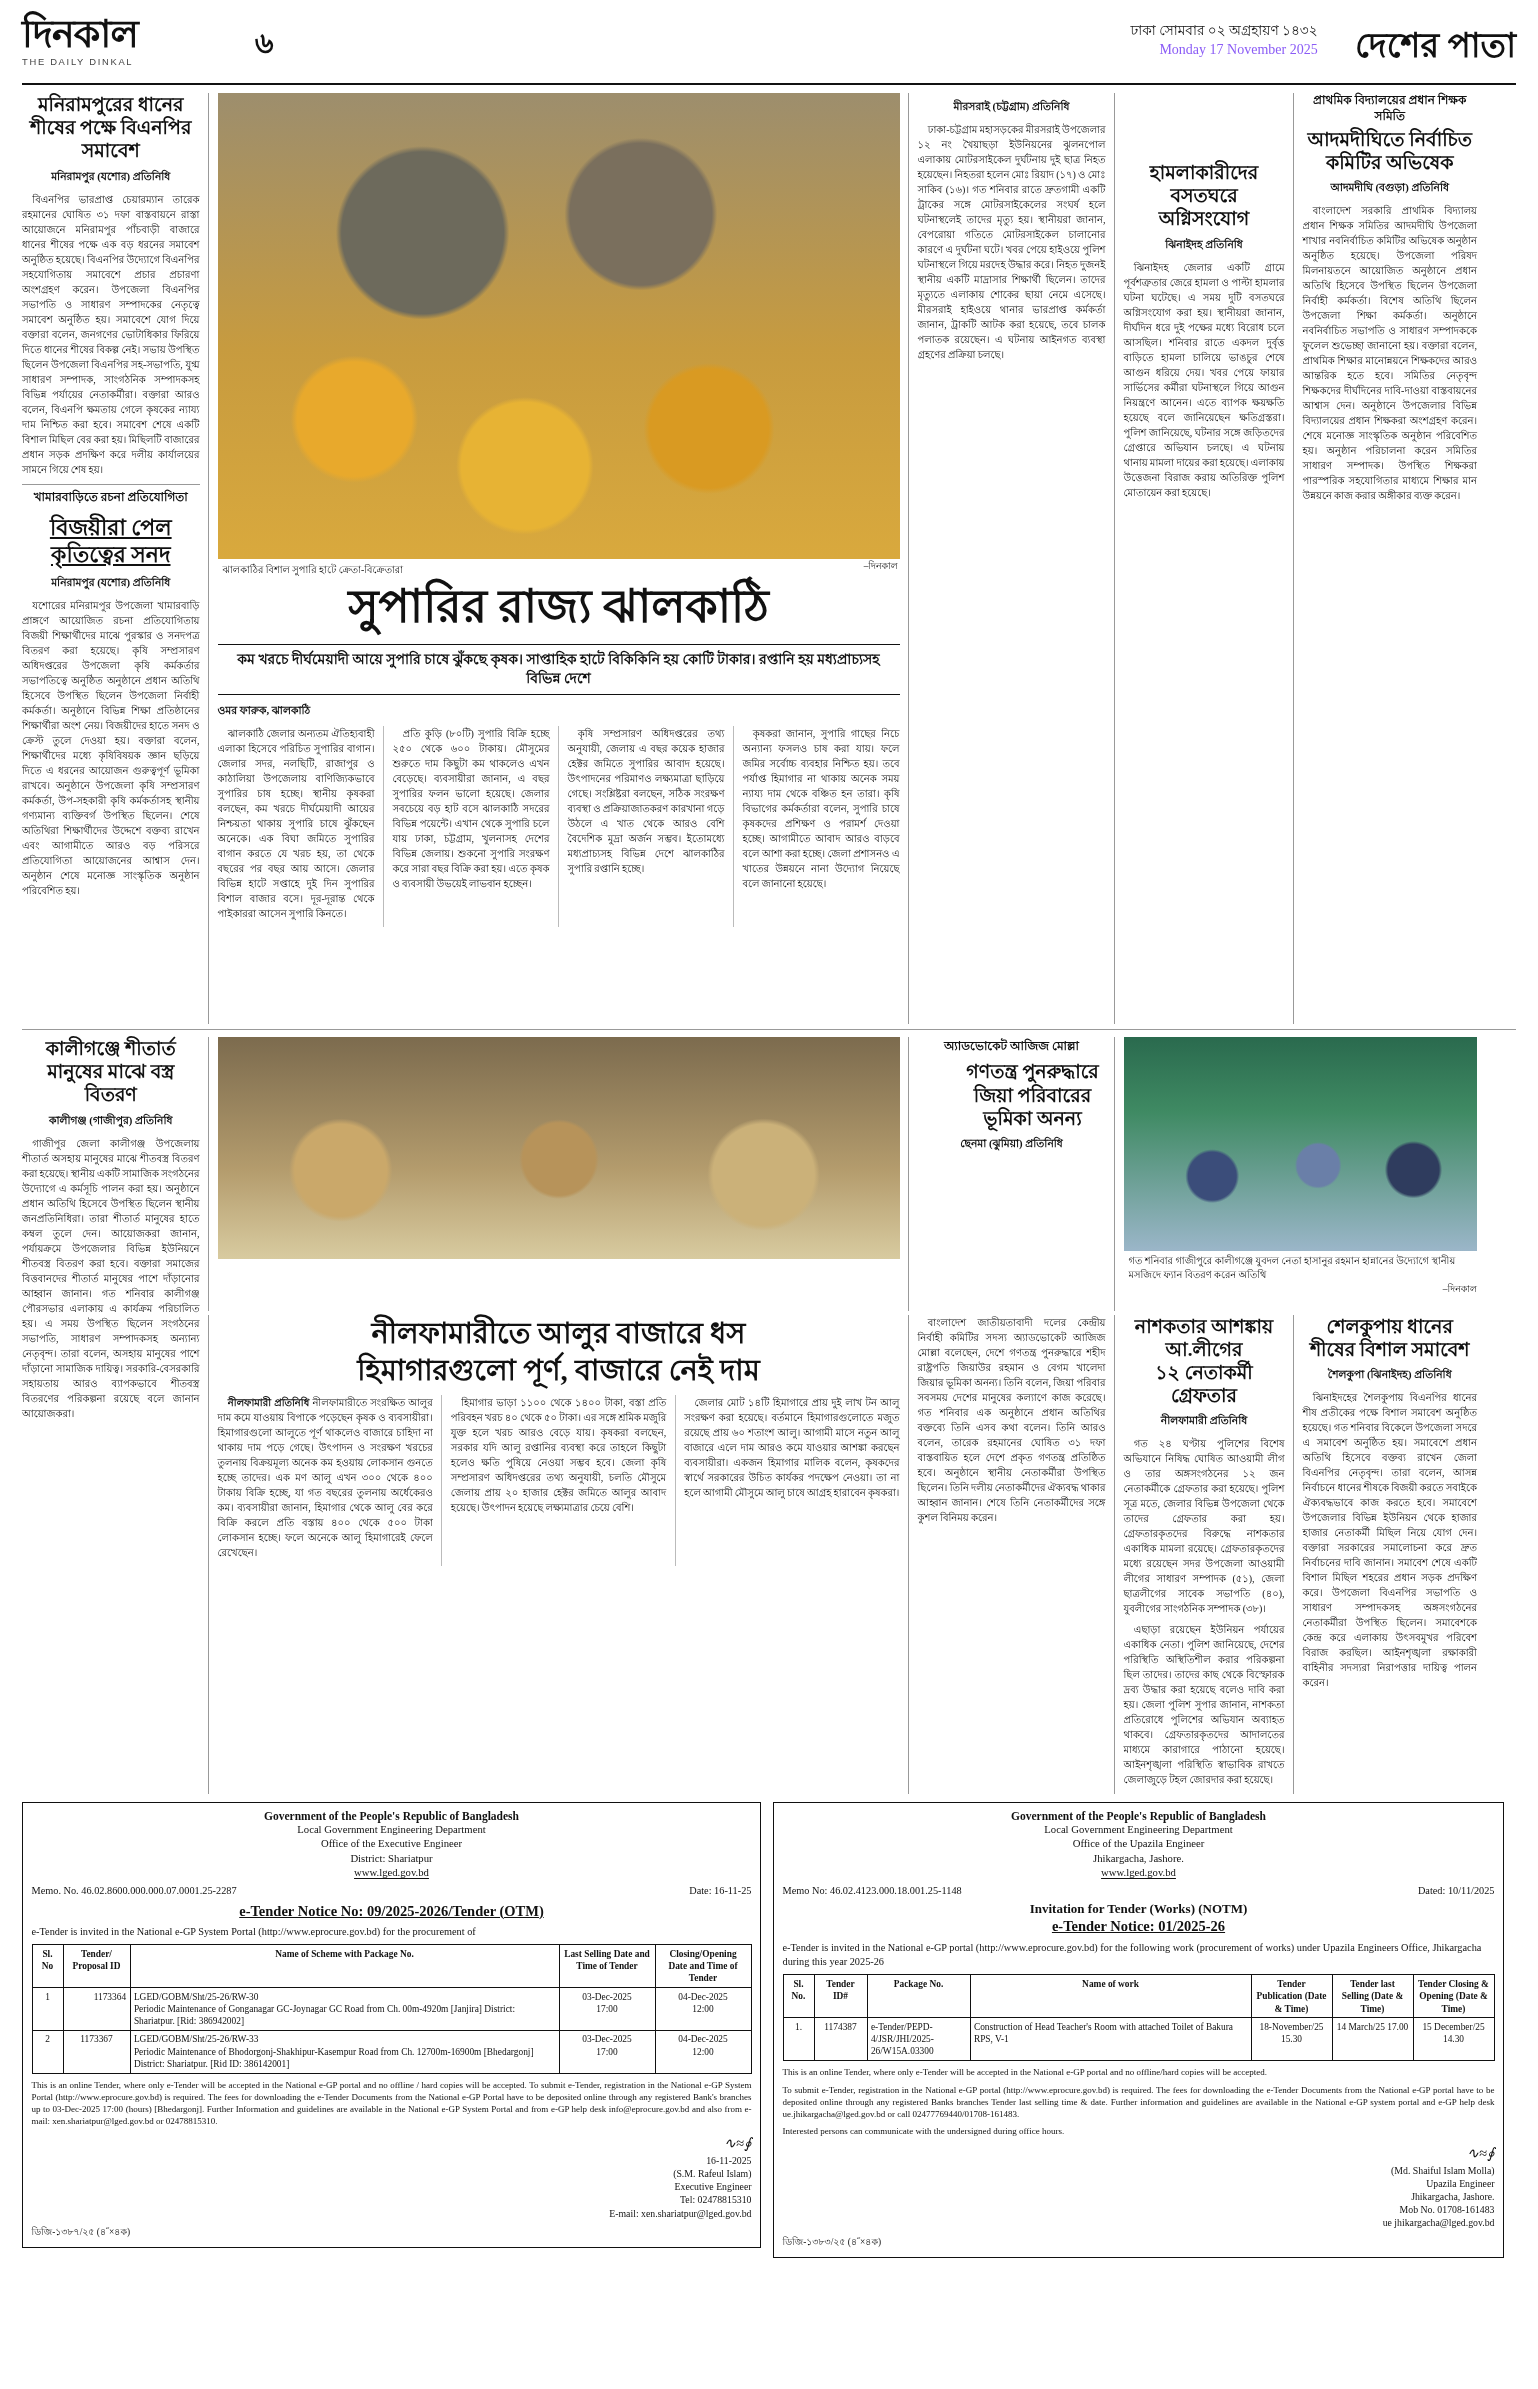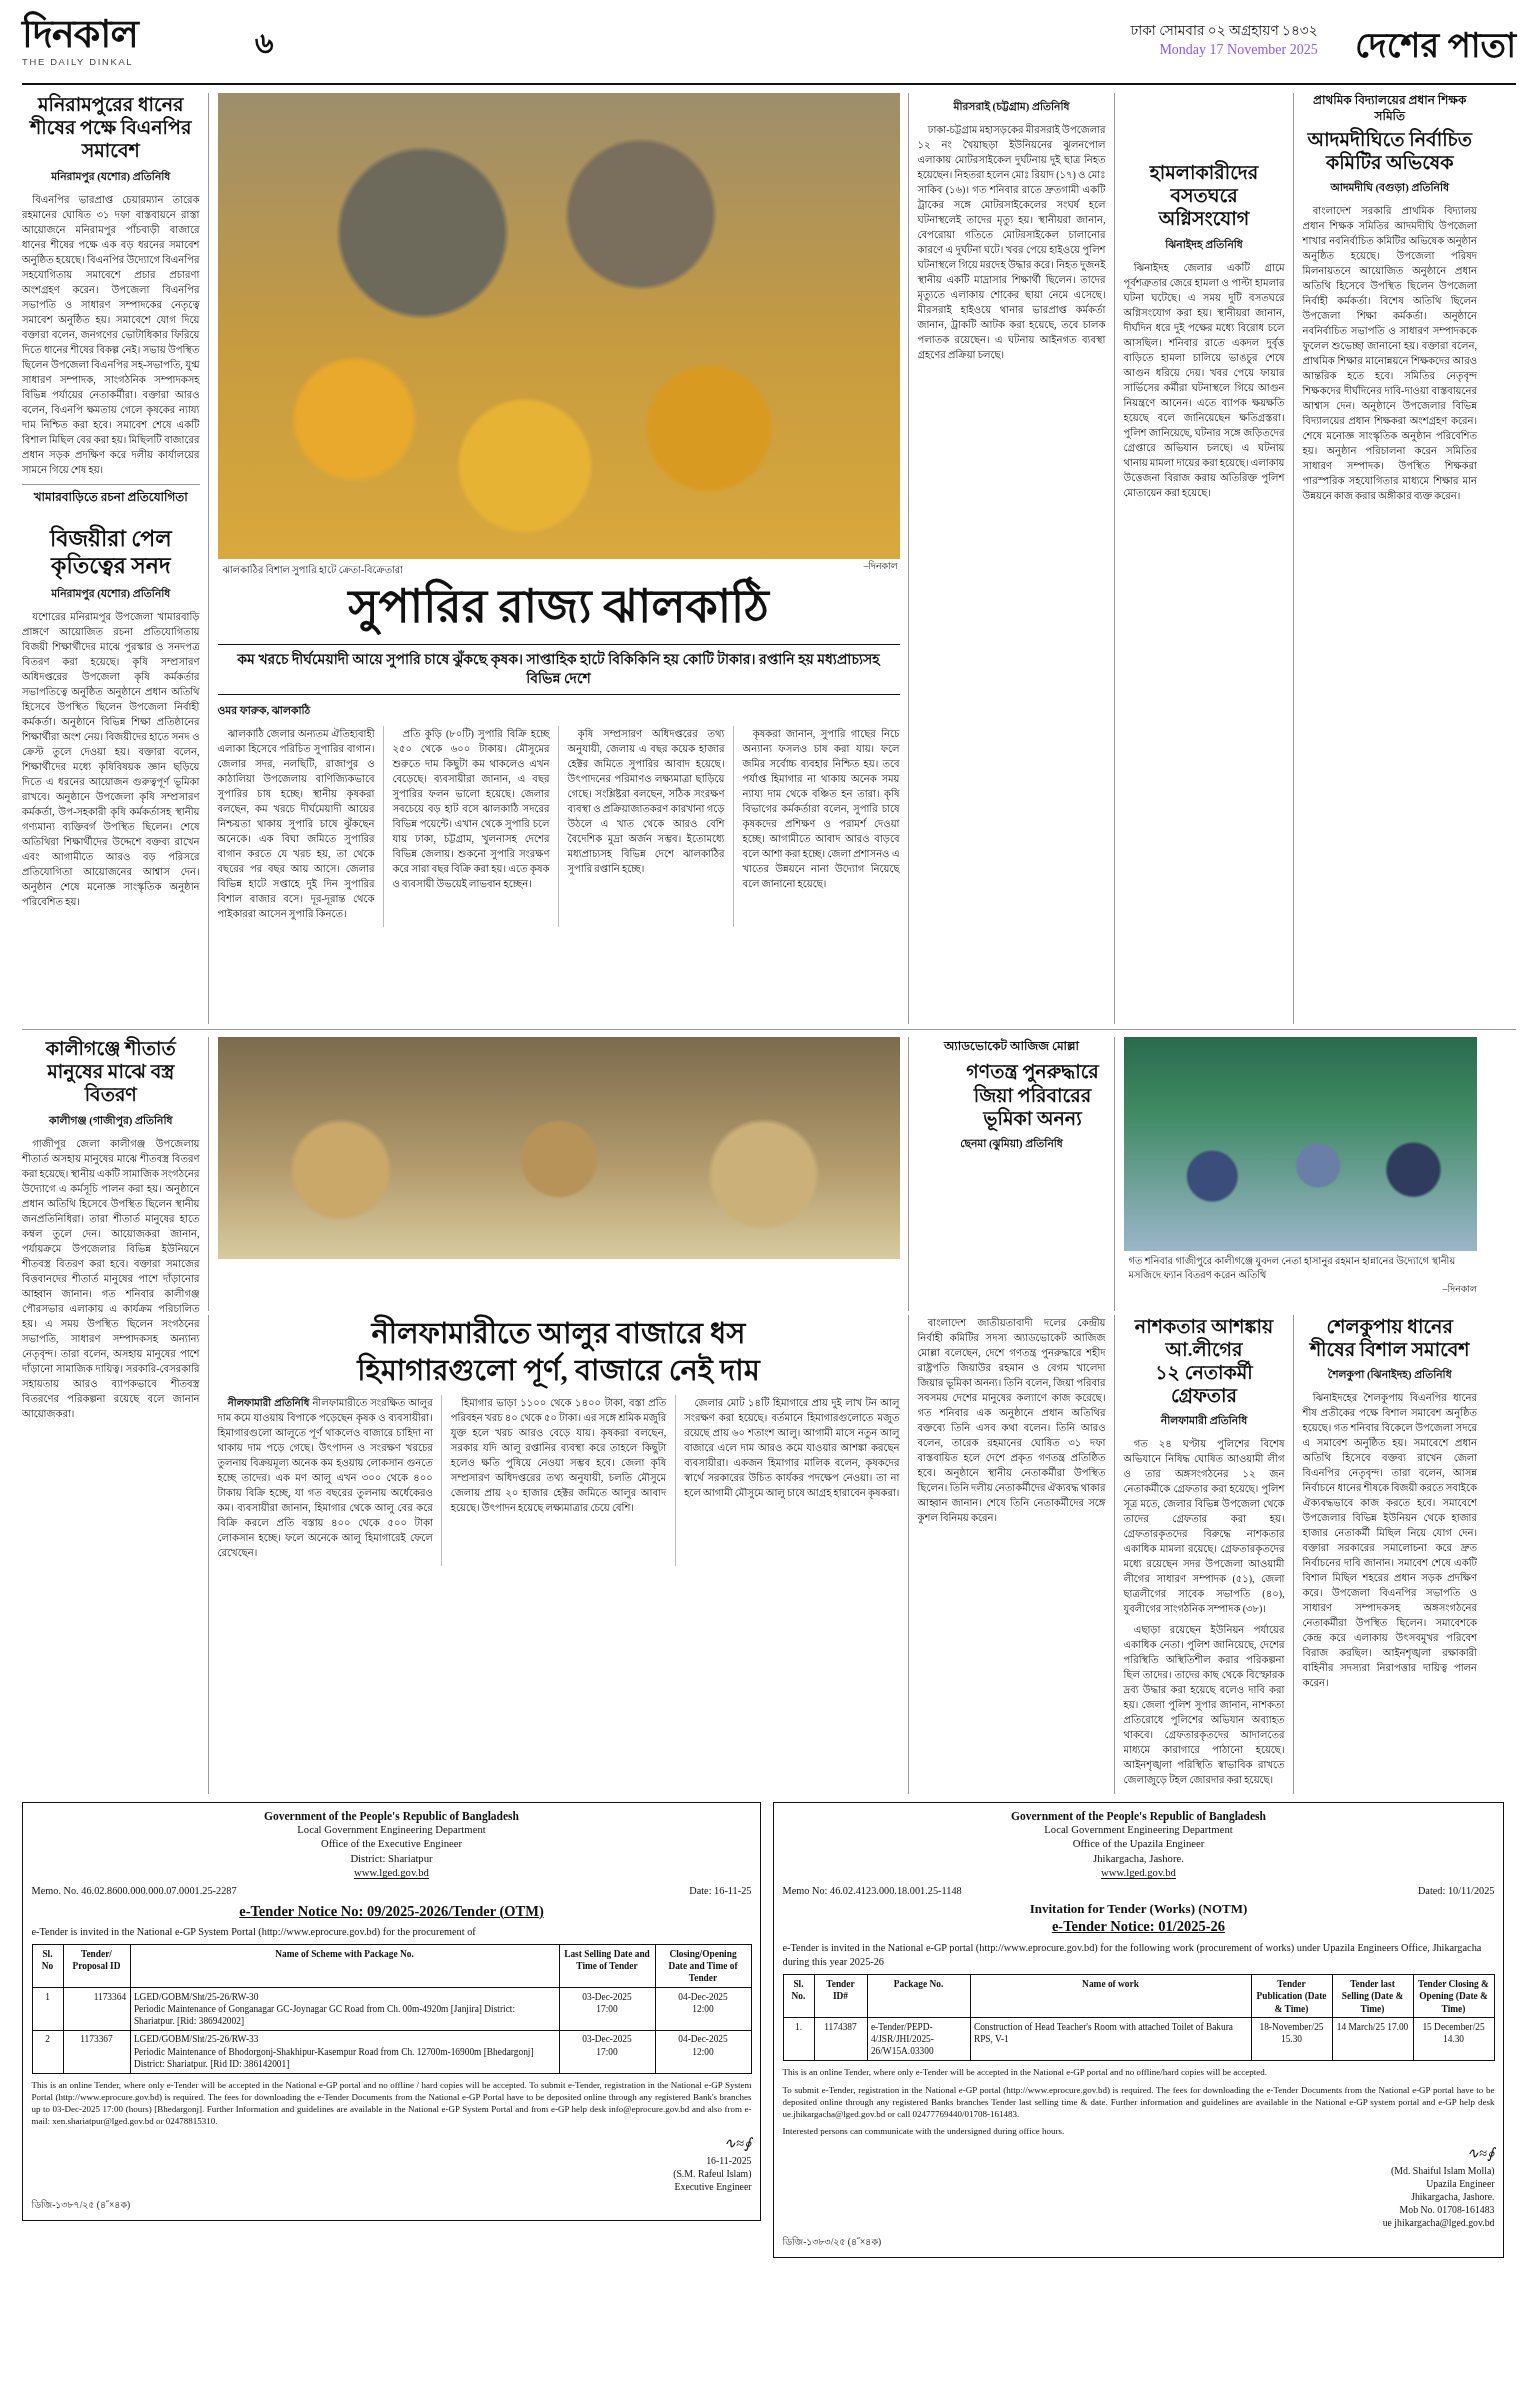--- a/index.html
+++ b/index.html
@@ -96,21 +96,21 @@
   <div style="display:flex; margin-top:8.5px; height:931px;">
 
     <div style="width:186px; padding-right:8.5px;">
       <div class="hl h-sm">মনিরামপুরের ধানের শীষের পক্ষে বিএনপির সমাবেশ</div>
       <div class="byline">মনিরামপুর (যশোর) প্রতিনিধি</div>
       <div class="bodytext">
           <p>বিএনপির ভারপ্রাপ্ত চেয়ারম্যান তারেক রহমানের ঘোষিত ৩১ দফা বাস্তবায়নে রাস্তা আয়োজনে মনিরামপুর পাঁচবাড়ী বাজারে ধানের শীষের পক্ষে এক বড় ধরনের সমাবেশ অনুষ্ঠিত হয়েছে। বিএনপির উদ্যোগে বিএনপির সহযোগিতায় সমাবেশে প্রচার প্রচারণা অংশগ্রহণ করেন। উপজেলা বিএনপির সভাপতি ও সাধারণ সম্পাদকের নেতৃত্বে সমাবেশ অনুষ্ঠিত হয়। সমাবেশে যোগ দিয়ে বক্তারা বলেন, জনগণের ভোটাধিকার ফিরিয়ে দিতে ধানের শীষের বিকল্প নেই। সভায় উপস্থিত ছিলেন উপজেলা বিএনপির সহ-সভাপতি, যুগ্ম সাধারণ সম্পাদক, সাংগঠনিক সম্পাদকসহ বিভিন্ন পর্যায়ের নেতাকর্মীরা। বক্তারা আরও বলেন, বিএনপি ক্ষমতায় গেলে কৃষকের ন্যায্য দাম নিশ্চিত করা হবে। সমাবেশ শেষে একটি বিশাল মিছিল বের করা হয়। মিছিলটি বাজারের প্রধান সড়ক প্রদক্ষিণ করে দলীয় কার্যালয়ের সামনে গিয়ে শেষ হয়।</p>
         </div>
       <div style="border-top:0.9px solid #999; margin:6.8px 0 5.1px;"></div>
       <div style="text-align:center; font-size:12px; font-weight:bold; line-height:1.3;">খামারবাড়িতে রচনা প্রতিযোগিতা</div>
-      <div class="hl h-md" style="margin-top:21px;">বিজয়ীরা পেল কৃতিত্বের সনদ</div>
+      <div class="hl h-md" style="margin-top:10px;text-decoration:underline;">বিজয়ীরা পেল কৃতিত্বের সনদ</div>
       <div class="byline">মনিরামপুর (যশোর) প্রতিনিধি</div>
       <div class="bodytext">
           <p>যশোরের মনিরামপুর উপজেলা খামারবাড়ি প্রাঙ্গণে আয়োজিত রচনা প্রতিযোগিতায় বিজয়ী শিক্ষার্থীদের মাঝে পুরস্কার ও সনদপত্র বিতরণ করা হয়েছে। কৃষি সম্প্রসারণ অধিদপ্তরের উপজেলা কৃষি কর্মকর্তার সভাপতিত্বে অনুষ্ঠিত অনুষ্ঠানে প্রধান অতিথি হিসেবে উপস্থিত ছিলেন উপজেলা নির্বাহী কর্মকর্তা। অনুষ্ঠানে বিভিন্ন শিক্ষা প্রতিষ্ঠানের শিক্ষার্থীরা অংশ নেয়। বিজয়ীদের হাতে সনদ ও ক্রেস্ট তুলে দেওয়া হয়। বক্তারা বলেন, শিক্ষার্থীদের মধ্যে কৃষিবিষয়ক জ্ঞান ছড়িয়ে দিতে এ ধরনের আয়োজন গুরুত্বপূর্ণ ভূমিকা রাখবে। অনুষ্ঠানে উপজেলা কৃষি সম্প্রসারণ কর্মকর্তা, উপ-সহকারী কৃষি কর্মকর্তাসহ স্থানীয় গণ্যমান্য ব্যক্তিবর্গ উপস্থিত ছিলেন। শেষে অতিথিরা শিক্ষার্থীদের উদ্দেশে বক্তব্য রাখেন এবং আগামীতে আরও বড় পরিসরে প্রতিযোগিতা আয়োজনের আশ্বাস দেন। অনুষ্ঠান শেষে মনোজ্ঞ সাংস্কৃতিক অনুষ্ঠান পরিবেশিত হয়।</p>
         </div>
     </div>
 
     <div style="width:701px; padding:0 8.5px; border-left:0.9px solid #999; border-right:0.9px solid #999;">
       <div class="photo market" style="height:466px;"></div>
       <div style="display:flex; align-items:flex-end;">
         <div class="caption" style="flex:1; text-align:left;">ঝালকাঠির বিশাল সুপারি হাটে ক্রেতা-বিক্রেতারা</div>
@@ -279,20 +279,22 @@
 12:00</td>
           </tr>
         </tbody>
       </table>
       <div class="fine">This is an online Tender, where only e-Tender will be accepted in the National e-GP portal and no offline / hard copies will be accepted. To submit e-Tender, registration in the National e-GP System Portal (http://www.eprocure.gov.bd) is required. The fees for downloading the e-Tender Documents from the National e-GP Portal have to be deposited online through any registered Bank's branches up to 03-Dec-2025 17:00 (hours) [Bhedargonj]. Further Information and guidelines are available in the National e-GP System Portal and from e-GP help desk info@eprocure.gov.bd and also from e-mail: xen.shariatpur@lged.gov.bd or 02478815310.</div>
       <div class="sign">
         <div class="sig-scribble">∿≈∮</div>
         <div>16-11-2025</div>
         <div>(S.M. Rafeul Islam)</div>
         <div>Executive Engineer</div>
+        <div style="white-space:pre-line">Tel: 02478815310
+E-mail: xen.shariatpur@lged.gov.bd</div>
       </div>
       <div class="dgi">ডিজি-১৩৮৭/২৫ (৪˝×৪ক)</div>
     </div>
 
     <div class="tender" style="width:731px;">
       <div class="gov">Government of the People's Republic of Bangladesh</div>
       <div class="sub">Local Government Engineering Department</div>
       <div class="sub">Office of the Upazila Engineer</div>
       <div class="sub">Jhikargacha, Jashore.</div>
       <div class="sub"><u>www.lged.gov.bd</u></div>

